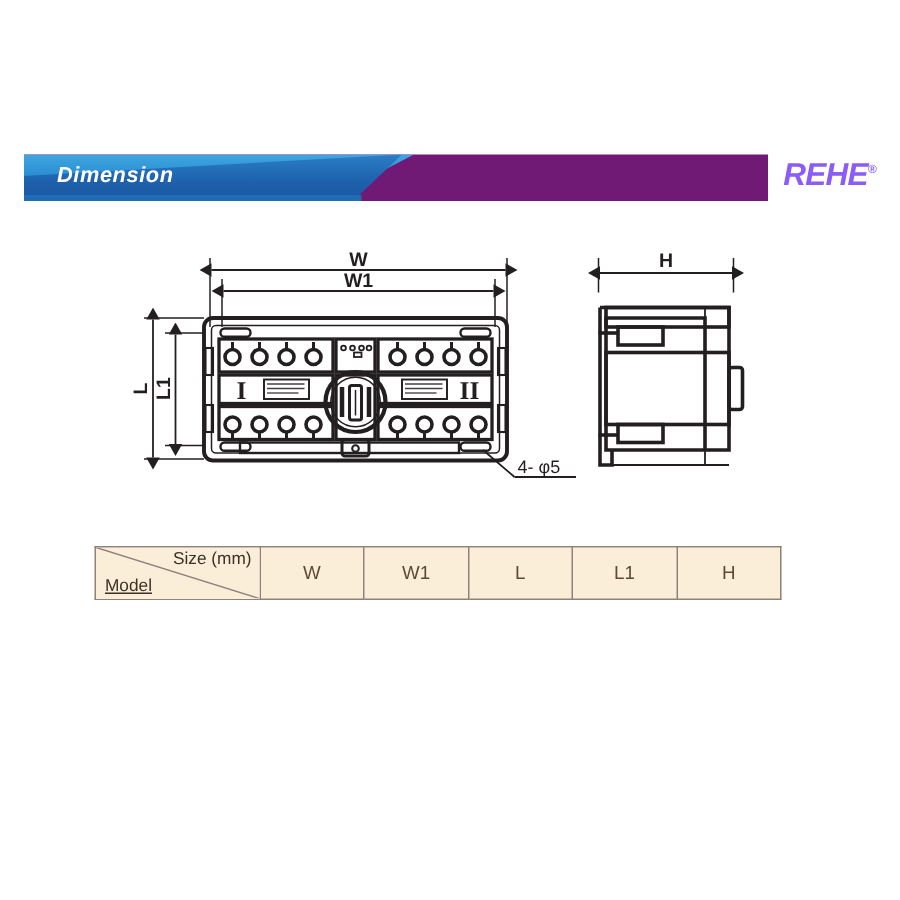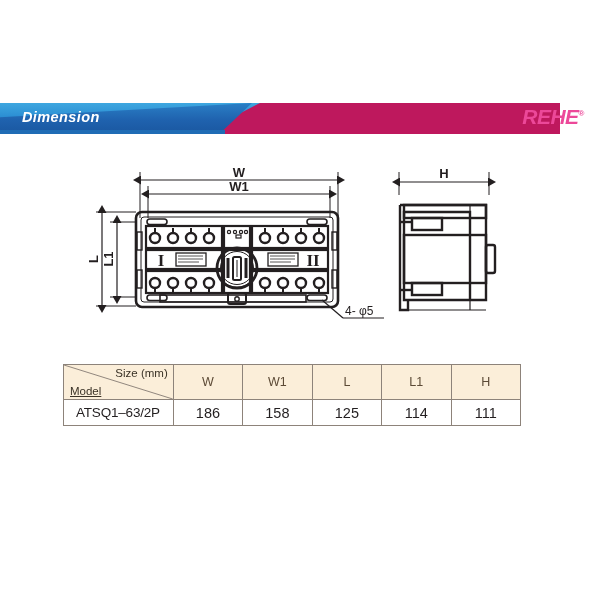--- a/index.html
+++ b/index.html
@@ -10,23 +10,23 @@
     width: 600px; height: 600px;
     position: relative;
     overflow: hidden;
     font-family: "Liberation Sans", sans-serif;
     -webkit-font-smoothing: antialiased;
   }
 
   
   #banner {
     position: absolute;
-    left: 0; top: 103px;
-    width: 560px; height: 31px;
-    background: #be185d;
+    left: 16px; top: 103px;
+    width: 496px; height: 31px;
+    background: #701a75;
     overflow: hidden;
   }
   #banner-light {
     position: absolute;
     left: 0; top: 0;
     width: 260px; height: 31px;
     background: linear-gradient(to bottom, #3ea7e0 0%, #2e92d5 38%, #1f79c4 72%, #1b6bb8 100%);
     clip-path: polygon(0 0, 100% 0, 77% 100%, 0 100%);
   }
   #banner-dark {
@@ -51,21 +51,21 @@
     font-style: italic;
     letter-spacing: 0.4px;
     z-index: 5;
   }
   #brand {
     position: absolute;
     right: 16px; top: 105px;
     font-size: 21px;
     font-weight: bold;
     font-style: italic;
-    color: #ec4899;
+    color: #8b5cf6;
     letter-spacing: -0.5px;
   }
   #brand .tm {
     font-size: 8px;
     vertical-align: super;
     font-style: normal;
     font-weight: bold;
   }
 
   
@@ -330,22 +330,14 @@
         <span class="split-model">Model</span>
       </td>
       <th class="col-dim">W</th>
       <th class="col-dim">W1</th>
       <th class="col-dim">L</th>
       <th class="col-dim">L1</th>
       <th class="col-dim">H</th>
     </tr>
   </thead>
   <tbody>
-    <tr>
-      <td class="cell-model">ATSQ1–63/2P</td>
-      <td>186</td>
-      <td>158</td>
-      <td>125</td>
-      <td>114</td>
-      <td>111</td>
-    </tr>
   </tbody>
 </table>
 
 </body></html>

